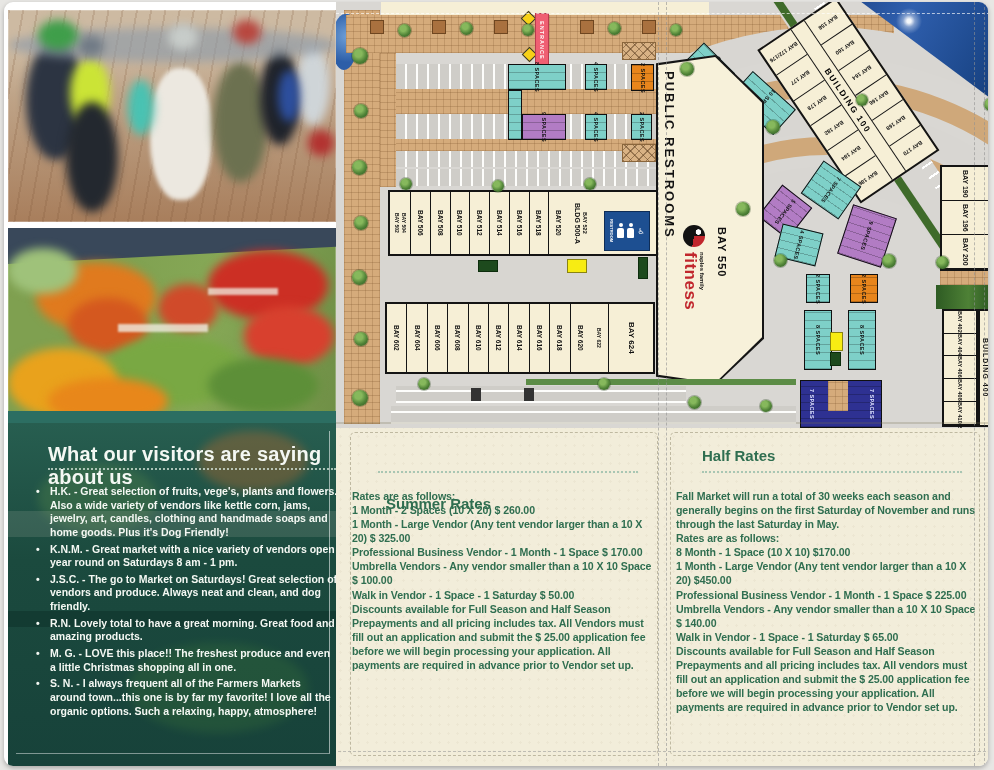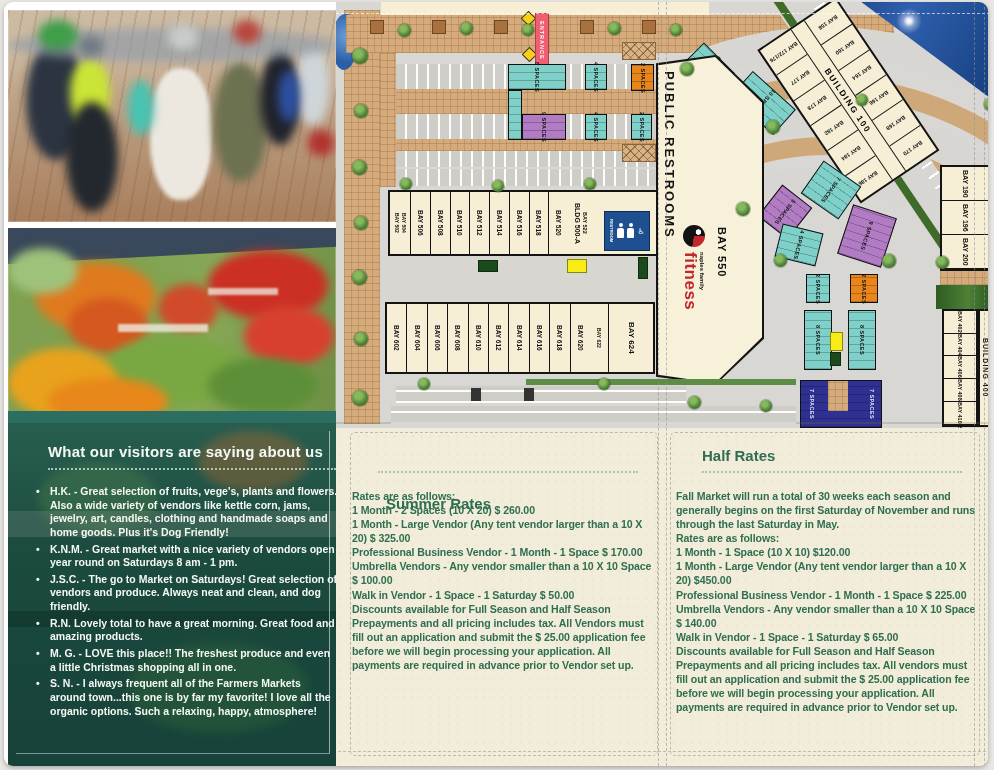--- a/index.html
+++ b/index.html
@@ -9,21 +9,21 @@
     border-radius:9px;box-shadow:0 2px 5px rgba(0,0,0,.28);overflow:hidden;}
   
   .photo{position:absolute;overflow:hidden;box-shadow:inset 0 0 0 1px rgba(255,255,255,.25);}
   .blob{position:absolute;border-radius:50%;filter:blur(5px);}
   .blob2{position:absolute;border-radius:45%;filter:blur(4px);}
   
   .testimonials{position:absolute;left:4px;top:421px;width:336px;height:343px;color:#f4f8f3;overflow:hidden;}
   .t-bg{position:absolute;inset:0;}
   .t-frame{position:absolute;inset:8px 14px 12px 8px;border-right:1px solid rgba(255,255,255,.55);
     border-bottom:1px solid rgba(255,255,255,.45);pointer-events:none;}
-  .t-title{position:absolute;left:40px;top:20px;font-size:15px;font-weight:700;letter-spacing:.2px;}
+  .t-title{position:absolute;left:40px;top:20px;font-size:20px;font-weight:700;letter-spacing:.2px;}
   .t-rule{position:absolute;left:40px;top:45px;width:288px;border-top:2px dotted rgba(215,230,220,.75);}
   .t-list{position:absolute;left:28px;top:62px;width:302px;margin:0;padding:0;list-style:none;
     font-size:10.5px;font-weight:700;line-height:1.3;}
   .t-list li{display:flex;margin:0 0 3px 0;}
   .t-list .bul{width:14px;flex:0 0 14px;}
   
   .cream{position:absolute;left:332px;top:421px;width:652px;height:343px;background:#f2edda;
     background-image:radial-gradient(rgba(120,100,60,.05) 1px,transparent 1.4px);background-size:9px 9px;}
   .rates{position:absolute;top:421px;height:343px;color:#2f6e50;}
   .r-title{position:absolute;font-size:15px;font-weight:700;}
@@ -168,21 +168,21 @@
       </div>
   </div>
 
   <div class="rates" style="left:664px;width:312px;">
     <div class="r-title" style="left:34px;top:24px;">Half Rates</div>
     <div class="r-rule" style="left:34px;top:48px;width:260px;"></div>
     <div class="r-body" style="left:8px;top:66px;width:304px;">
 
     <div>Fall Market will run a total of 30 weeks each season and generally begins on the first Saturday of November and runs through the last Saturday in May.</div>
         <div>Rates are as follows:</div>
-        <div>1 Month - 1 Space (10 X 10)  $120.00</div>
+        <div>8 Month - 1 Space (10 X 10)  $170.00</div>
         <div>1 Month - Large Vendor (Any tent vendor larger than a 10 X 20)  $450.00</div>
         <div>Professional Business Vendor  - 1 Month - 1 Space $ 225.00</div>
         <div>Umbrella Vendors - Any vendor smaller than a 10 X 10 Space $ 140.00</div>
         <div>Walk in Vendor - 1 Space - 1 Saturday $ 65.00</div>
         <div>Discounts available for Full Season and Half Season Prepayments and all pricing includes tax. All vendors must fill out an application and submit the $ 25.00 application fee before we will begin processing your application. All payments are required in advance prior to Vendor set up.</div>
       </div>
   </div>
 
   <div class="map">
 

